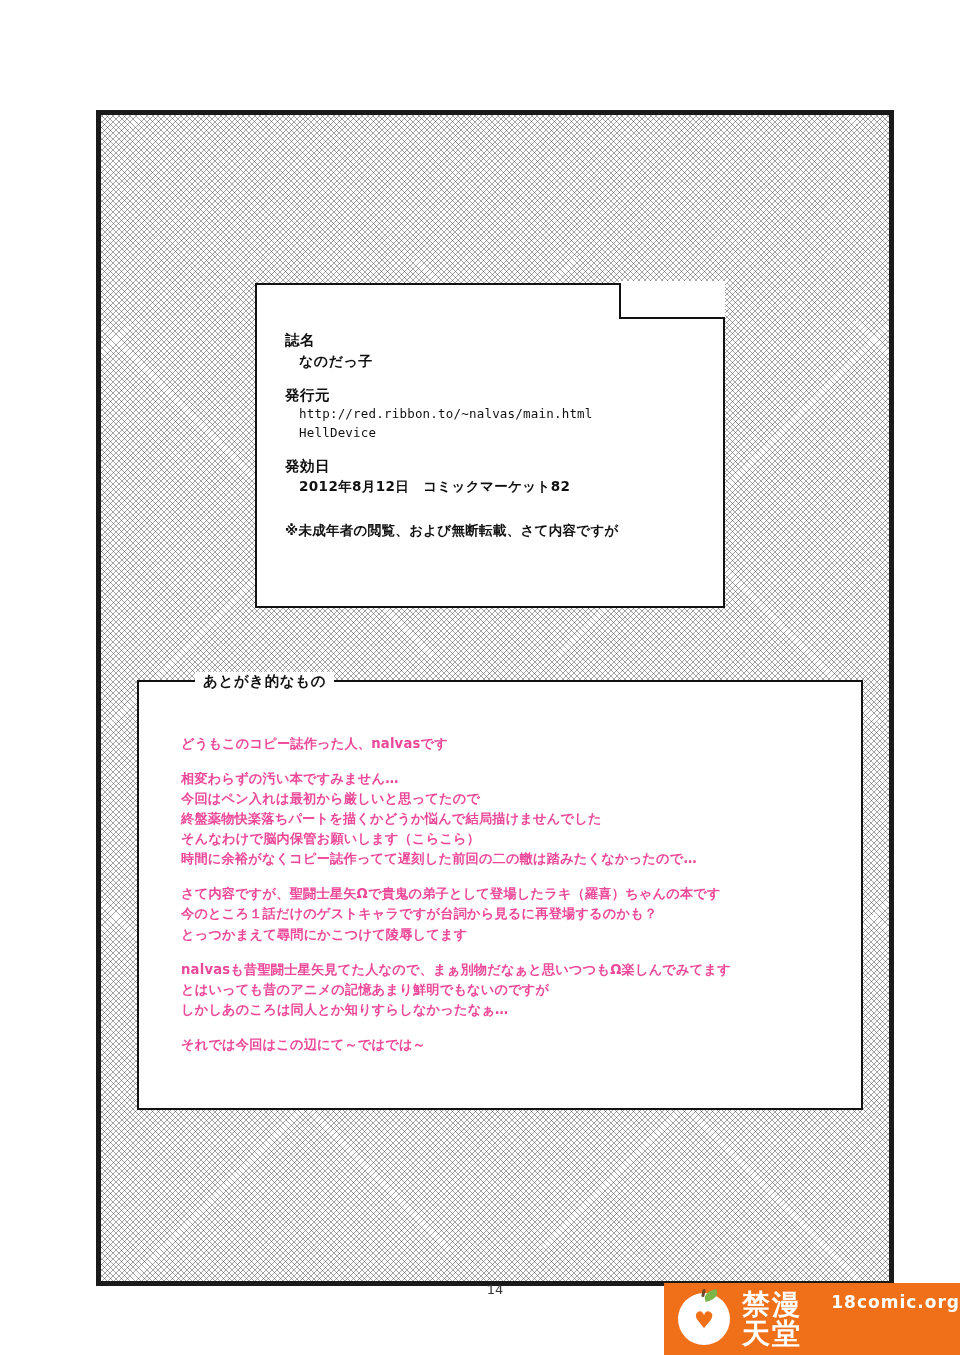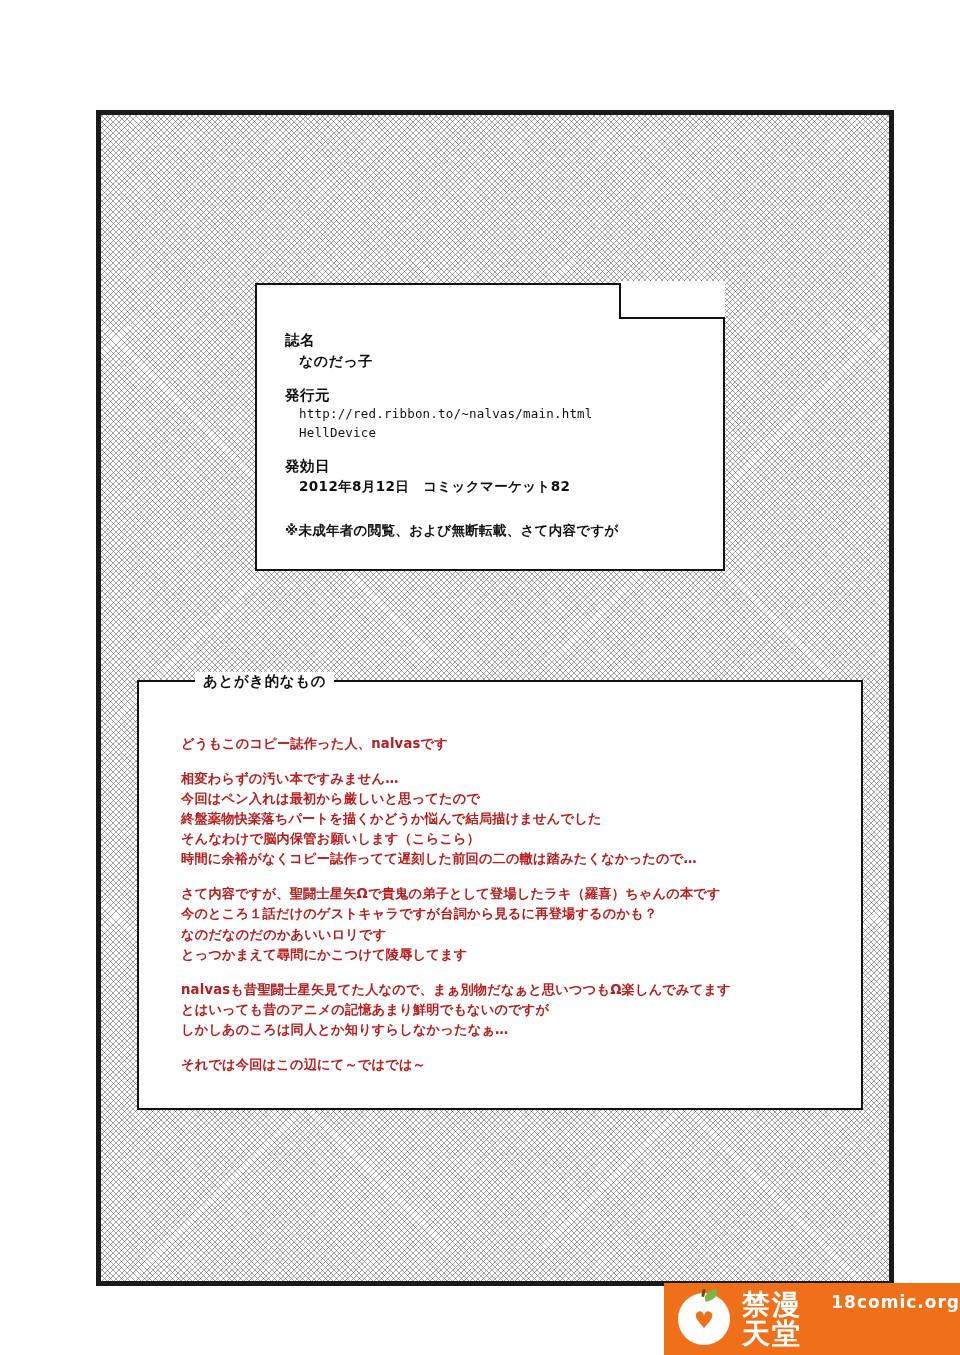--- a/index.html
+++ b/index.html
@@ -35,21 +35,21 @@
       repeating-linear-gradient(45deg, rgba(40,40,40,0.42) 0px, rgba(40,40,40,0.42) 0.7px, rgba(255,255,255,0) 0.7px, rgba(255,255,255,0) 4px),
       repeating-linear-gradient(-45deg, rgba(40,40,40,0.42) 0px, rgba(40,40,40,0.42) 0.7px, rgba(255,255,255,0) 0.7px, rgba(255,255,255,0) 4px);
   }
 
   
   .colophon {
     position: absolute;
     left: 154px;
     top: 168px;
     width: 470px;
-    height: 288px;
+    height: 325px;
     background: #ffffff;
     border: 2px solid #111111;
     box-sizing: border-box;
   }
   
   .colophon-notch {
     position: absolute;
     right: -2px;
     top: -2px;
     width: 106px;
@@ -139,21 +139,21 @@
   }
   .afterword-body {
     position: absolute;
     left: 42px;
     top: 52px;
     right: 24px;
     font-family: "DejaVu Sans", sans-serif;
     font-weight: 700;
     font-size: 13.2px;
     line-height: 1.52;
-    color: #b91c1c;
+    color: #ec4899;
     letter-spacing: 0.2px;
   }
   .afterword-body p { margin: 0; }
   .afterword-body p.gap { margin-top: 15px; }
 
   
   .page-number {
     position: absolute;
     left: 0;
     right: 0;
@@ -271,29 +271,29 @@
     <div class="afterword-title">あとがき的なもの</div>
     <div class="afterword-body">
         <p class="">どうもこのコピー誌作った人、nalvasです</p>
         <p class="gap">相変わらずの汚い本ですみません…</p>
         <p class="">今回はペン入れは最初から厳しいと思ってたので</p>
         <p class="">終盤薬物快楽落ちパートを描くかどうか悩んで結局描けませんでした</p>
         <p class="">そんなわけで脳内保管お願いします（こらこら）</p>
         <p class="">時間に余裕がなくコピー誌作ってて遅刻した前回の二の轍は踏みたくなかったので…</p>
         <p class="gap">さて内容ですが、聖闘士星矢Ωで貴鬼の弟子として登場したラキ（羅喜）ちゃんの本です</p>
         <p class="">今のところ１話だけのゲストキャラですが台詞から見るに再登場するのかも？</p>
-        <p class="">なのだなのだのかあいいロリです</p>
         <p class="">とっつかまえて尋問にかこつけて陵辱してます</p>
         <p class="gap">nalvasも昔聖闘士星矢見てた人なので、まぁ別物だなぁと思いつつもΩ楽しんでみてます</p>
         <p class="">とはいっても昔のアニメの記憶あまり鮮明でもないのですが</p>
         <p class="">しかしあのころは同人とか知りすらしなかったなぁ…</p>
         <p class="gap">それでは今回はこの辺にて～ではでは～</p>
       </div>
   </div>
 
+  <div class="page-number">14</div>
 </div>
 
 <div class="watermark">
   <div class="wm-badge">
     <div class="stem"></div>
     <div class="leaf"></div>
     <div class="heart">♥</div>
   </div>
   <div class="wm-text">
     <div class="wm-title">禁漫天堂</div>

